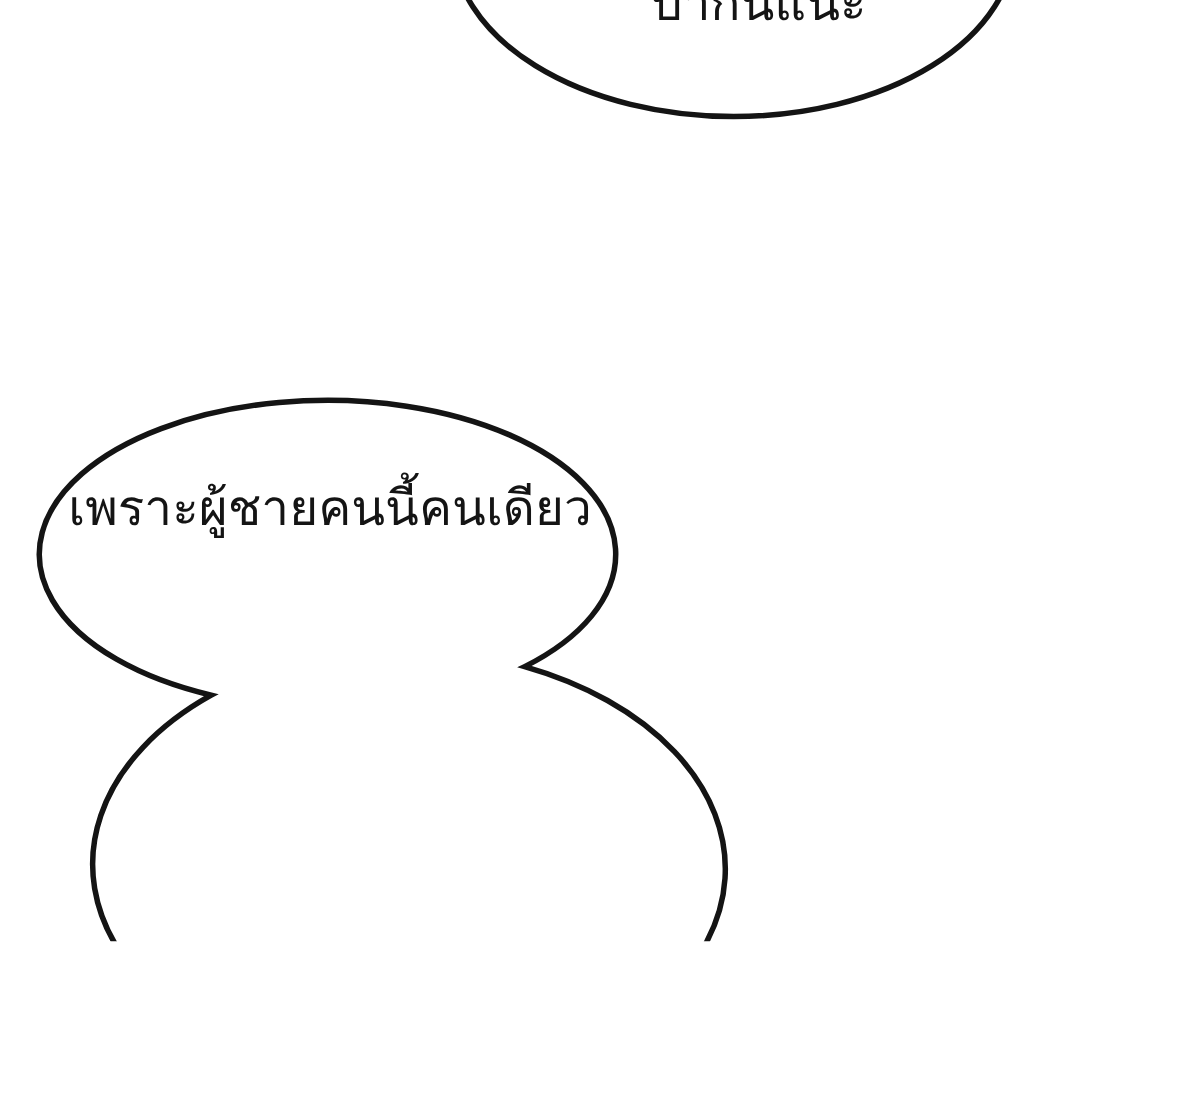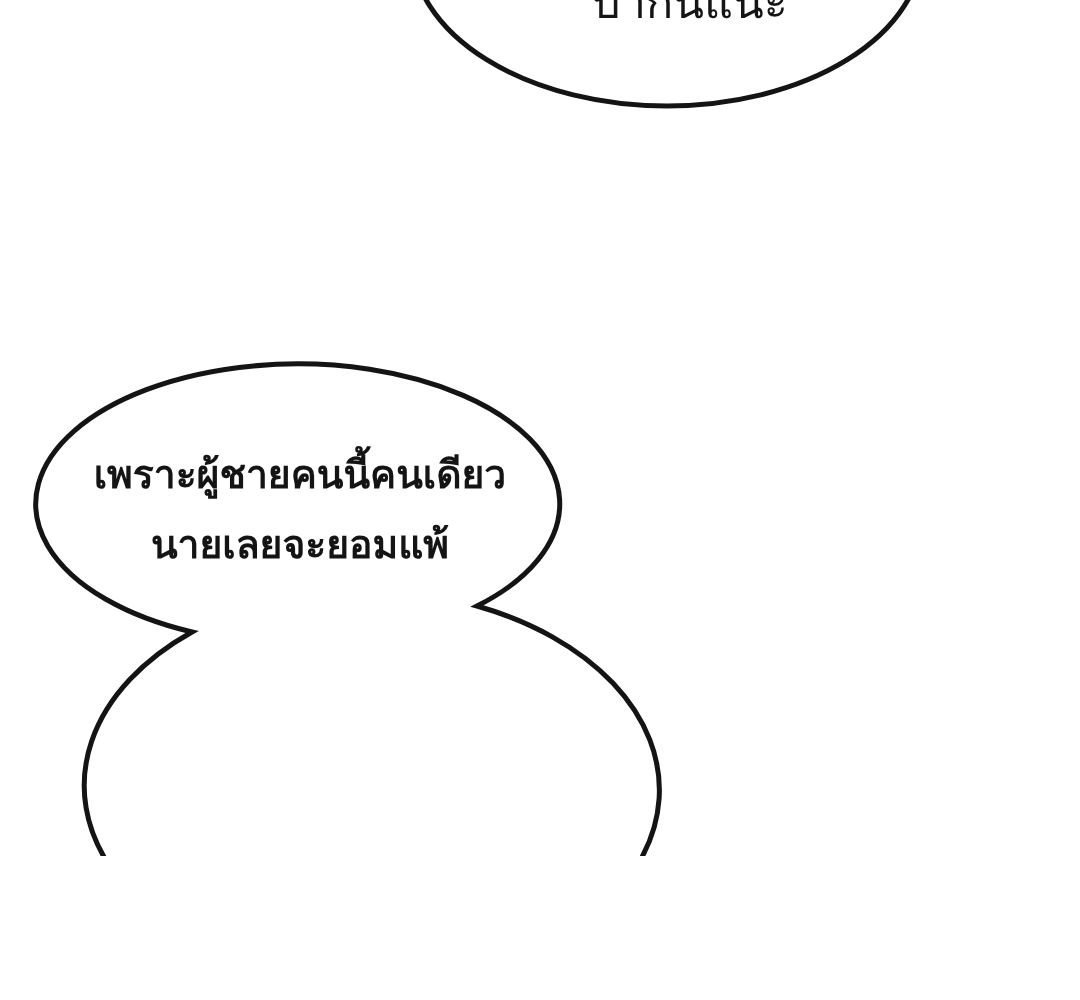--- a/index.html
+++ b/index.html
@@ -39,25 +39,24 @@
   }
   .dialogue-top {
     left: 540px;
     top: -20px;
     width: 300px;
     font-size: 45px;
     line-height: 46px;
   }
   .dialogue-middle {
     left: 38px;
-    top: 440px;
+    top: 427px;
     width: 524px;
-    font-size: 39px;
+    font-size: 45px;
     line-height: 70px;
-    font-weight: bold;
   }
   .dialogue-bottom {
     left: 72px;
     top: 660px;
     width: 600px;
     font-size: 43px;
     line-height: 54px;
   }
 </style>
 </head>
@@ -78,17 +77,16 @@
              A 300 200 0 0 1 192 632
              Z"></path>
   </svg>
 
   <div class="dialogue dialogue-top">
     <div>บ้ากันแน่ะ</div>
   </div>
 
   <div class="dialogue dialogue-middle">
     <div>เพราะผู้ชายคนนี้คนเดียว</div>
-    <div>นายเลยจะยอมแพ้</div>
   </div>
 
 
 </div>
 
 </body></html>

